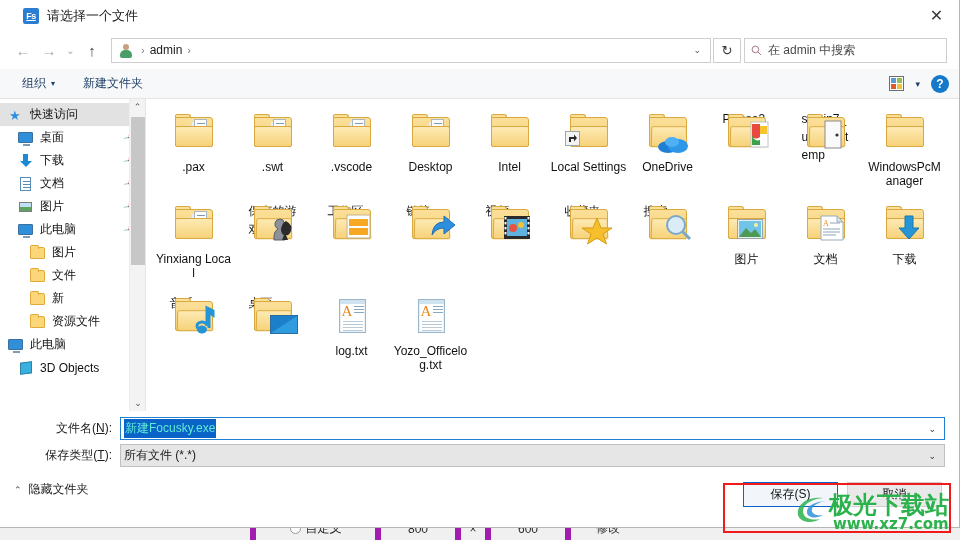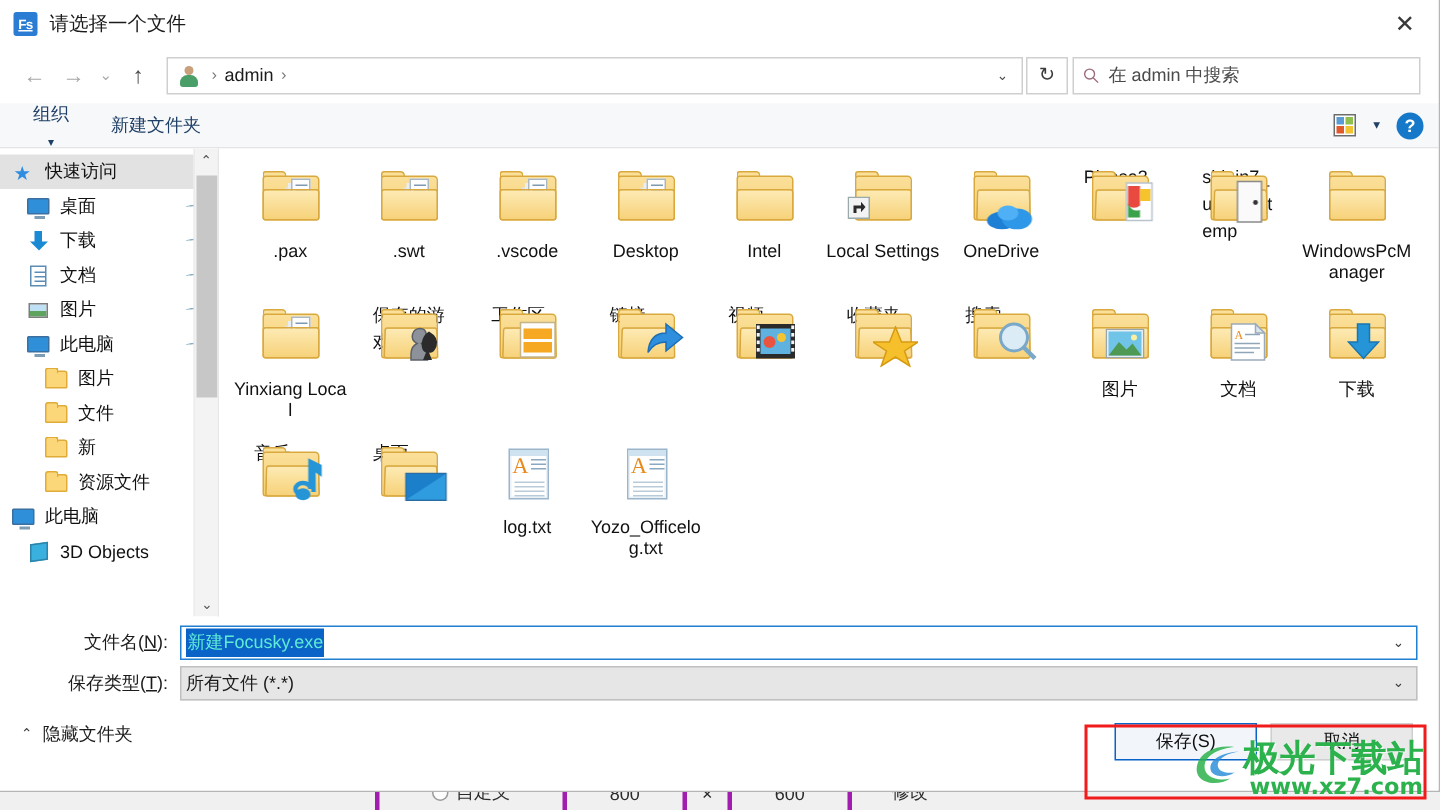--- a/index.html
+++ b/index.html
@@ -16,21 +16,21 @@
     position: absolute; left: 0; top: 0; width: 960px; height: 540px;
     background: #f0f0f0;
   }
   #bg-strip {
     position: absolute; left: 0; bottom: 0; width: 960px; height: 24px;
     background: #f0f0f0; border-top: 1px solid #d8d8d8;
     display: flex; align-items: center;
     font-size: 12px; color: #2a2a2a;
   }
   #bg-strip .cell {
-    border-left: 3px solid #a21caf; height: 24px;
+    border-left: 6px solid #a21caf; height: 24px;
     display: flex; align-items: center; justify-content: center;
     padding: 0 8px;
   }
   #bg-strip .radio-dot {
     width: 11px; height: 11px; border-radius: 50%;
     border: 1px solid #9a9a9a; background: #fdfdfd;
     margin-right: 5px; flex: none;
   }
 
   
@@ -44,21 +44,21 @@
   }
 
   
   #titlebar {
     height: 31px; flex: none;
     background: #ffffff;
     display: flex; align-items: center;
     position: relative;
   }
   #app-icon {
-    width: 16px; height: 16px; margin-left: 9px; flex: none;
+    width: 16px; height: 16px; margin-left: 23px; flex: none;
     background: #2b7cd3; border-radius: 2px;
     color: #fff; font-size: 9px; font-weight: bold;
     display: flex; align-items: center; justify-content: center;
     letter-spacing: -0.5px;
     text-decoration: underline;
   }
   #title-text {
     margin-left: 8px; font-size: 13px; color: #1b1b1b;
   }
   #close-btn {
@@ -103,37 +103,37 @@
   }
   .crumb-sep { color: #7a7a7a; font-size: 11px; margin: 0 5px; }
   #addr-chevron { margin-left: auto; color: #4d4d4d; font-size: 9px; padding: 0 5px; }
   #refresh-btn {
     width: 28px; height: 25px; flex: none; margin-left: 2px;
     border: 1px solid #cfcfcf; background: #fff;
     display: flex; align-items: center; justify-content: center;
     font-size: 13px; color: #3c3c3c;
   }
   #searchbox {
-    width: 232px; height: 25px; flex: none; margin-left: 3px;
+    width: 203px; height: 25px; flex: none; margin-left: 3px;
     border: 1px solid #cfcfcf; background: #fff;
     display: flex; align-items: center; padding: 0 6px;
     font-size: 12px; color: #4a4a4a; gap: 6px;
   }
   .mag { width: 11px; height: 11px; flex: none; display:block; }
 
   
   #cmdbar {
     height: 30px; flex: none;
     background: #f7f8fa;
     border-bottom: 1px solid #e2e4e6;
     display: flex; align-items: center;
     padding: 0 10px 0 22px;
     font-size: 12px; color: #1f3f66;
   }
-  .cmd { display: flex; align-items: center; gap: 5px; margin-right: 28px; flex-direction: column; }
+  .cmd { display: flex; align-items: center; gap: 5px; margin-right: 28px; }
   .cmd .caret { font-size: 8px; color: #1f3f66; }
   #cmd-right { margin-left: auto; display: flex; align-items: center; gap: 11px; }
   #view-icon { width: 15px; height: 15px; display: grid;
     grid-template-columns: 1fr 1fr; grid-template-rows: 1fr 1fr;
     gap: 1px; border: 1px solid #6d6d6d; padding: 1px; background:#fff; }
   #view-icon i { display: block; }
   #help-btn {
     width: 18px; height: 18px; border-radius: 50%;
     background: #1578c8; color: #fff; font-size: 12px; font-weight: bold;
     display: flex; align-items: center; justify-content: center;

